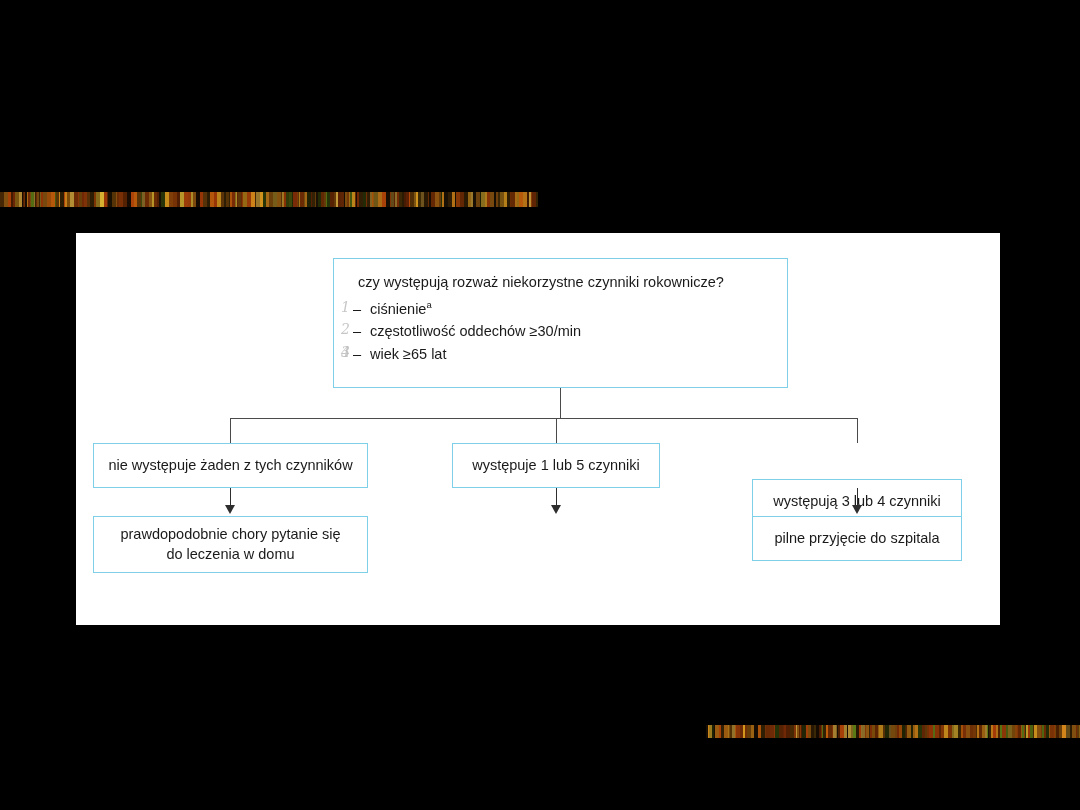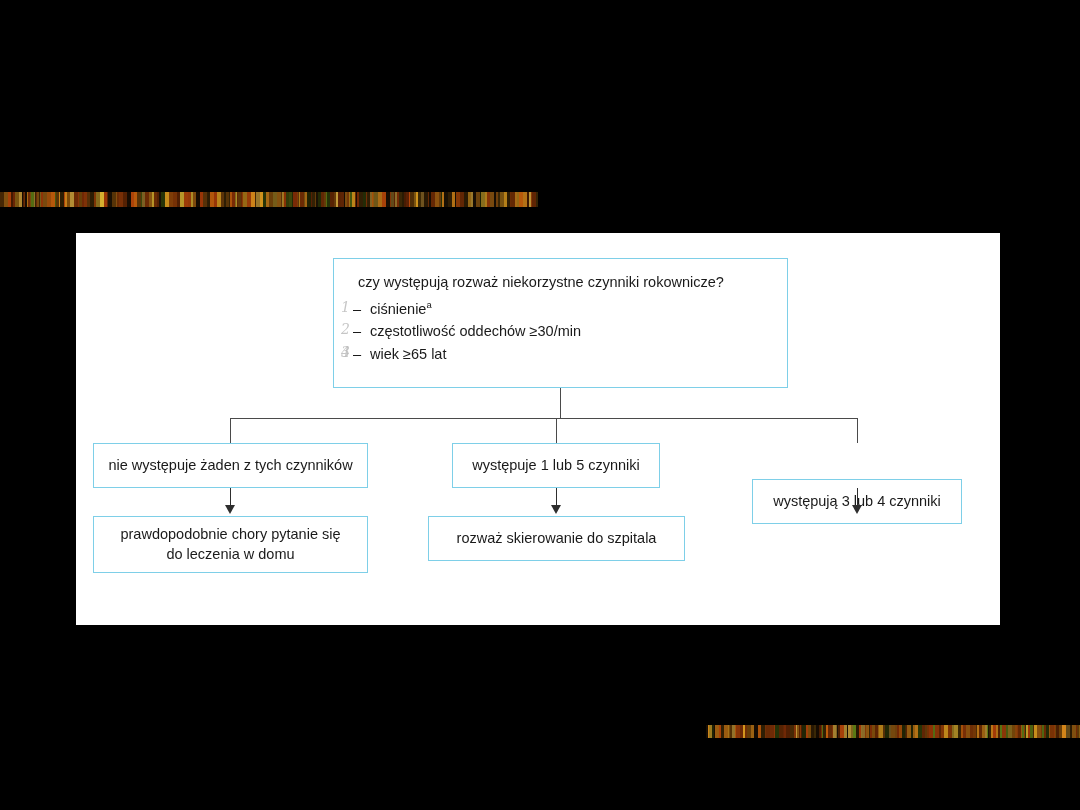--- a/index.html
+++ b/index.html
@@ -427,22 +427,22 @@
   <div class="arrow-head" id="arr2-head"></div>
   <div class="arrow-line" id="arr3-line"></div>
   <div class="arrow-head" id="arr3-head"></div>
 
   <div class="fbox" id="box-home">
     <span>
       <span>prawdopodobnie chory pytanie się</span><br>
       <span>do leczenia w domu</span>
     </span>
   </div>
-  <div class="fbox" id="box-refer">
-    <span>rozważ skierowanie do szpitala</span>
+  <div class="fbox" id="box-urgent">
+    <span>pilne przyjęcie do szpitala</span>
   </div>
 
 
 </div>
 
 <div class="noise-band" id="noise-bottom">
     <div class="px" style="left: 0px; width: 2px; background: rgb(26, 18, 5); opacity: 0.71;"></div>
     <div class="px" style="left: 2px; width: 1px; background: rgb(212, 135, 26); opacity: 0.96;"></div>
     <div class="px" style="left: 3px; width: 3px; background: rgb(214, 176, 48); opacity: 0.69;"></div>
     <div class="px" style="left: 6px; width: 2px; background: rgb(42, 58, 8); opacity: 0.57;"></div>

